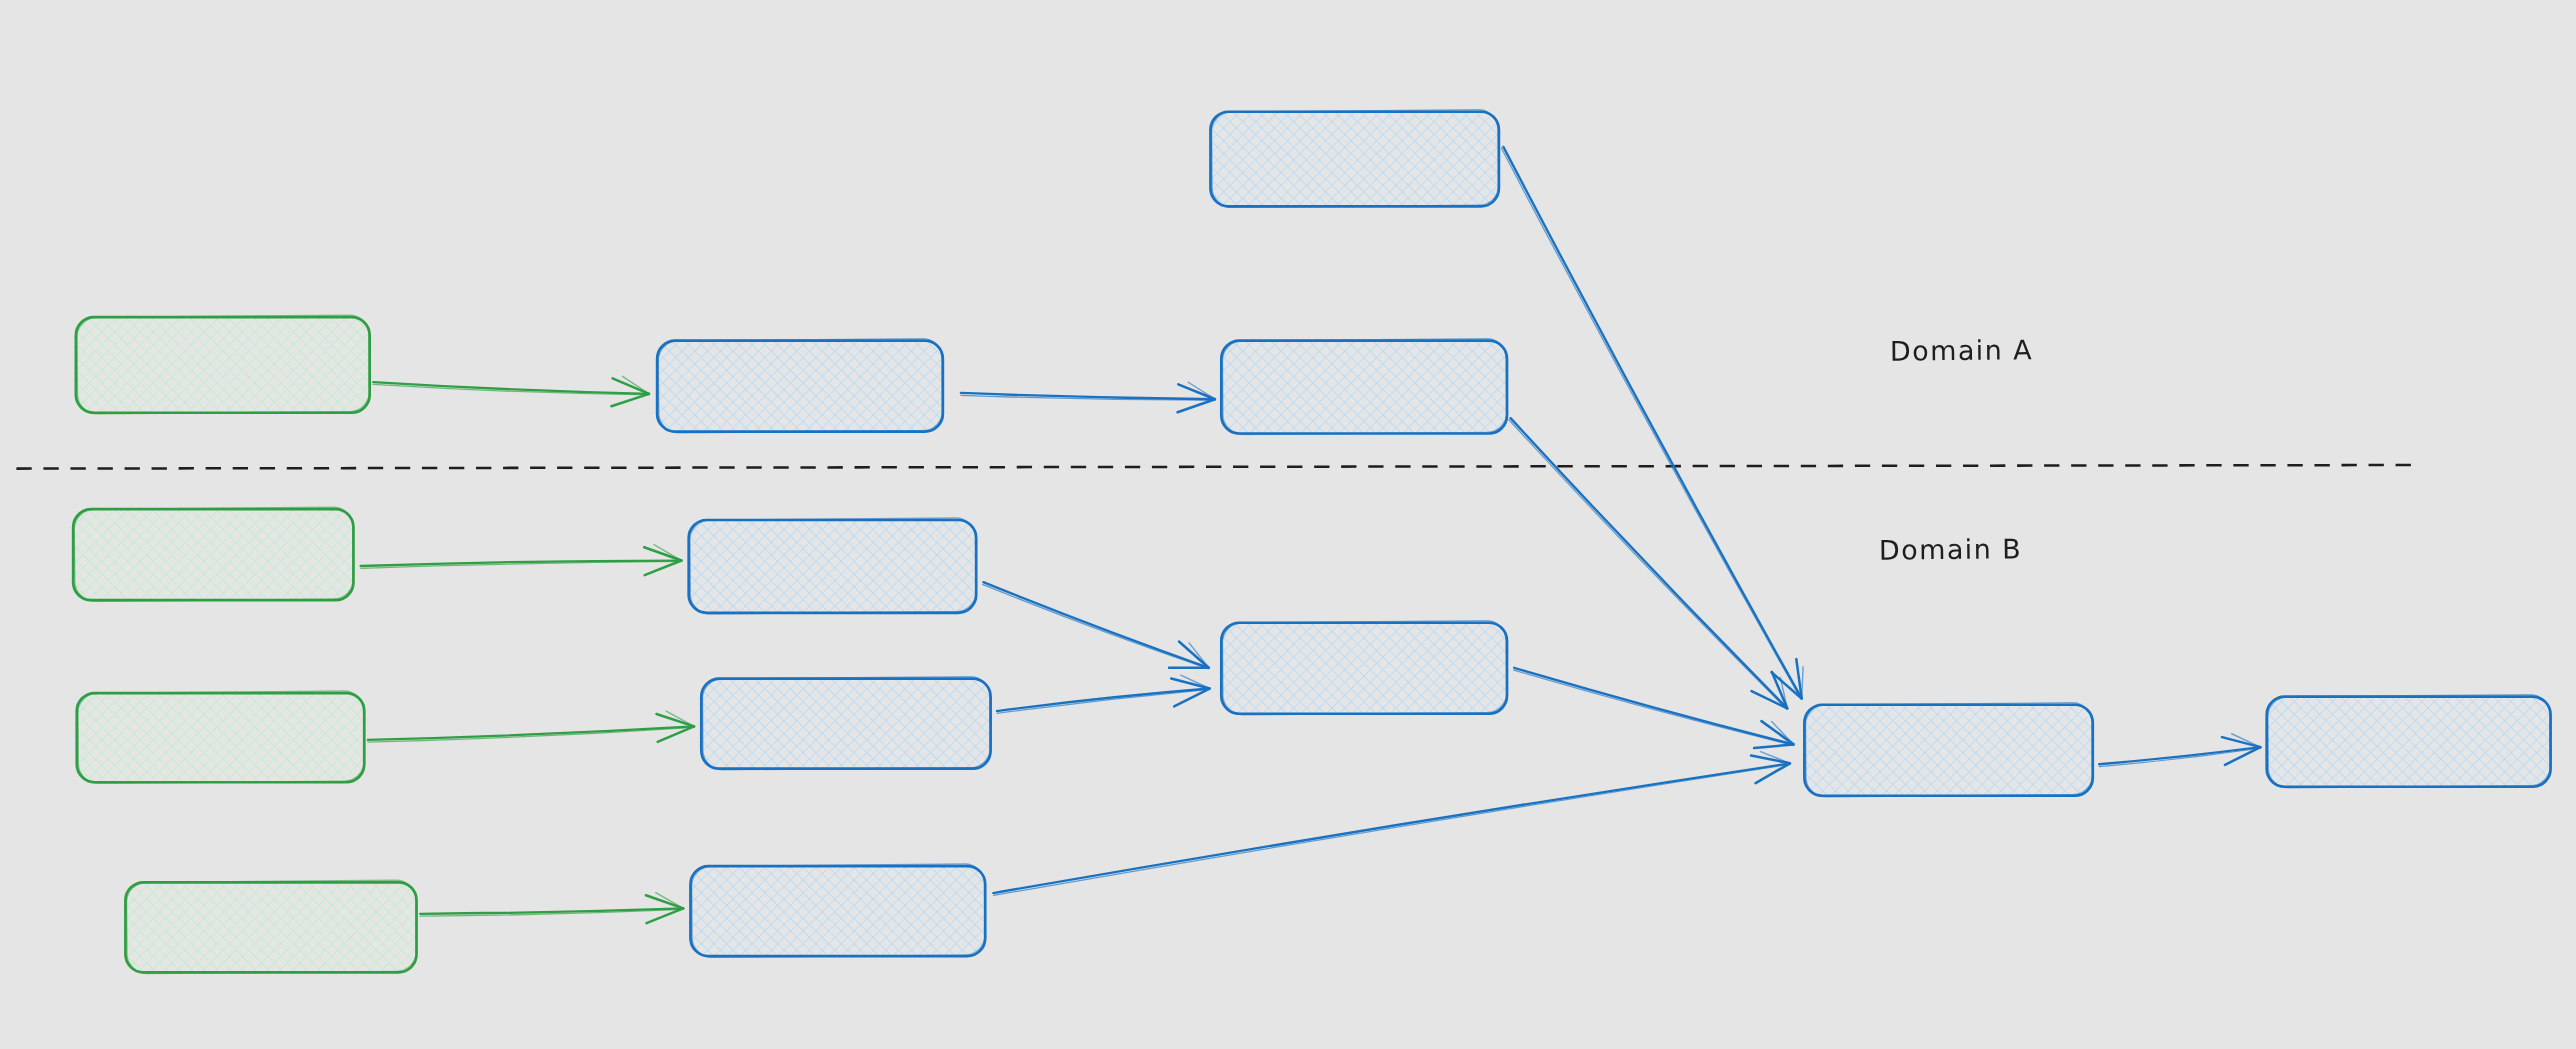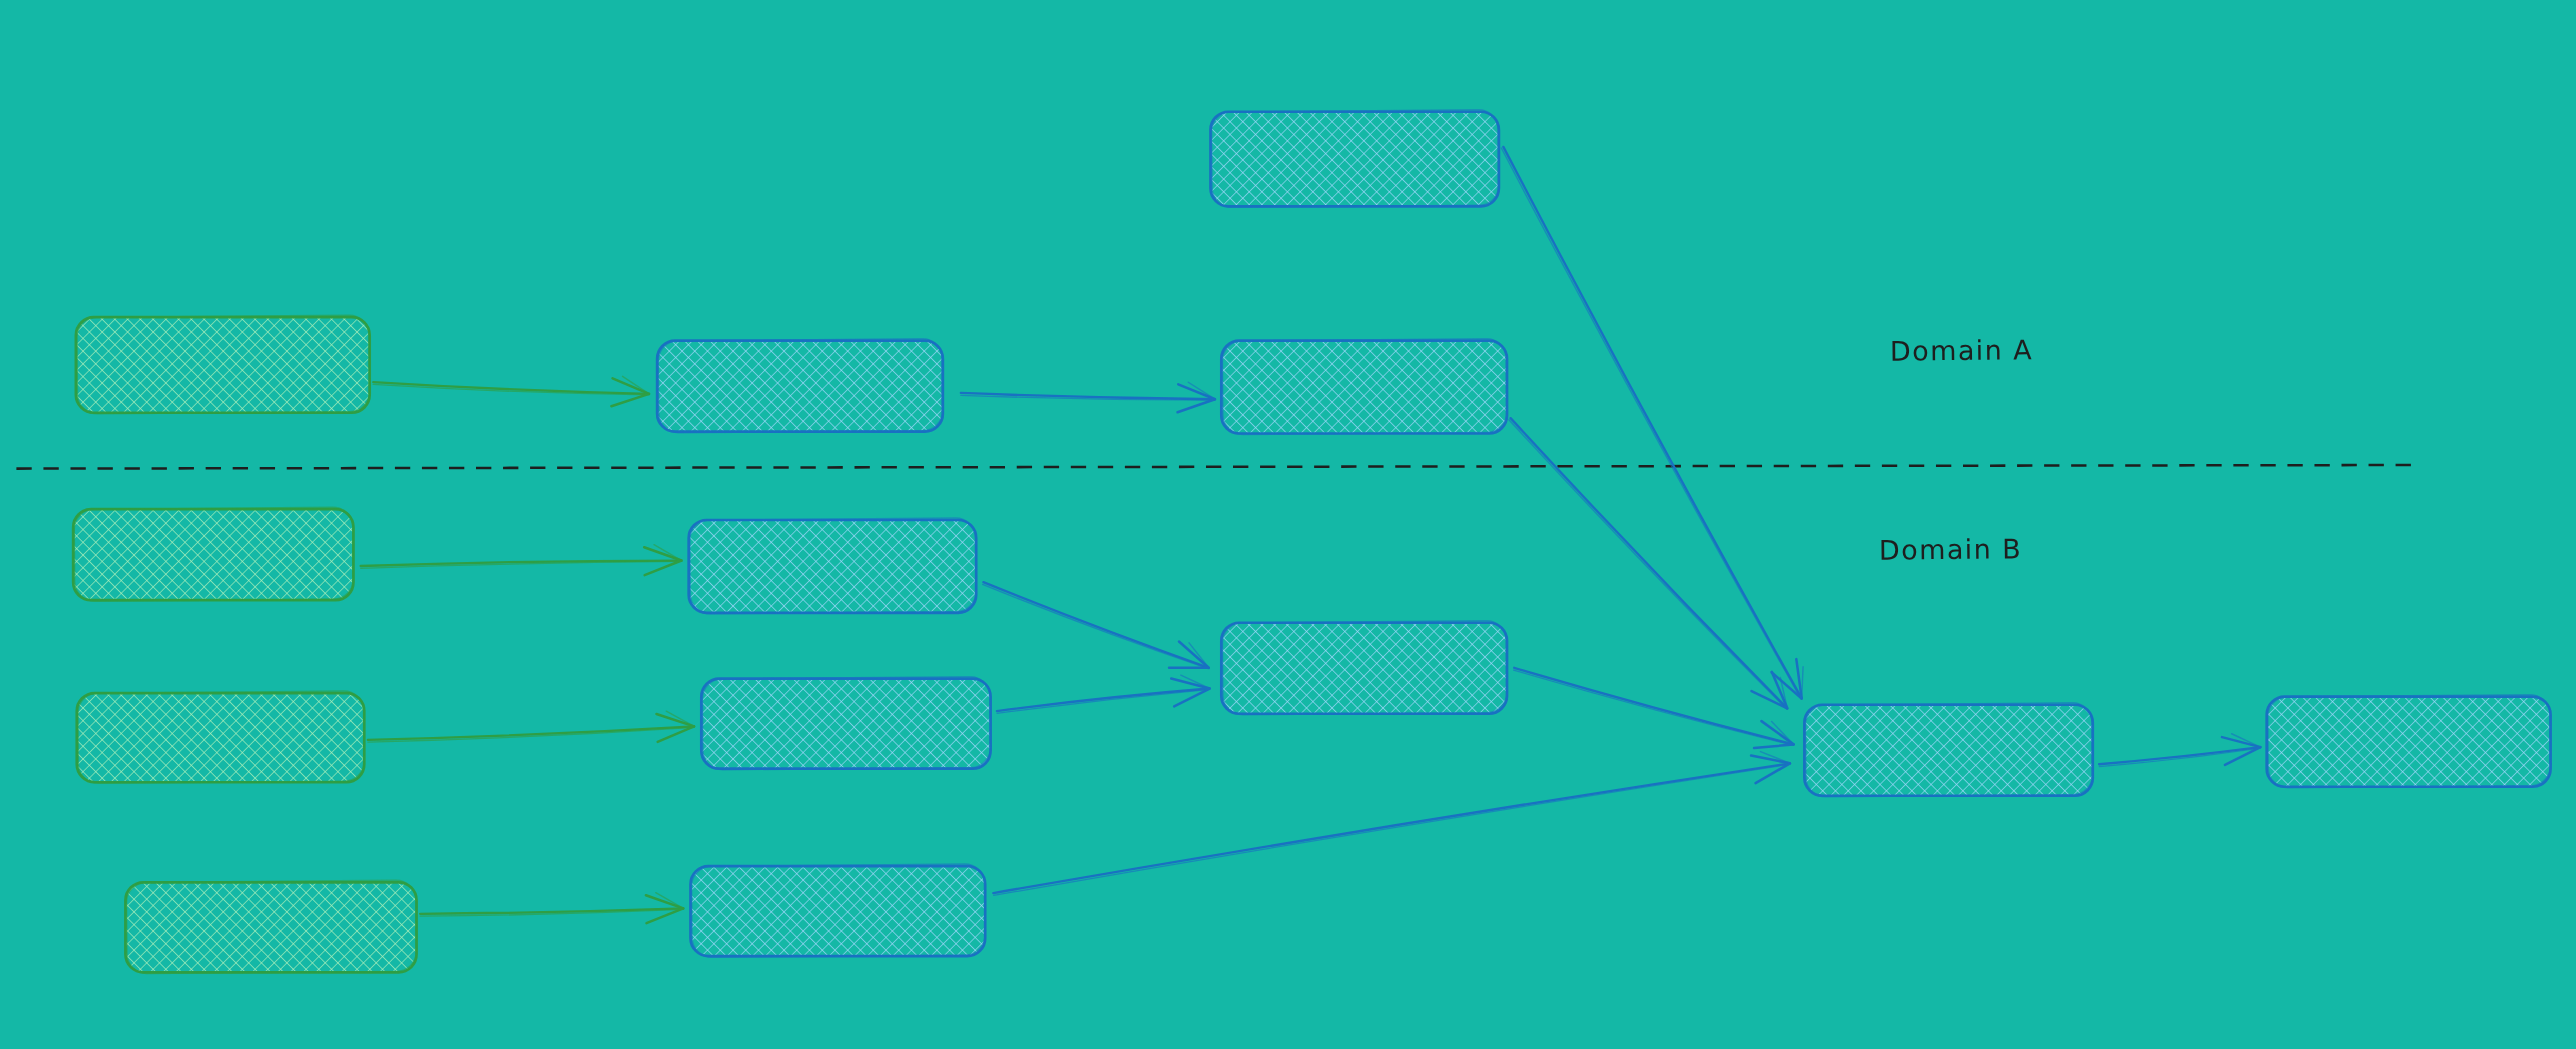--- a/index.html
+++ b/index.html
@@ -5,21 +5,21 @@
   html, body {
     margin: 0;
     padding: 0;
     background: #ffffff;
     font-family: "DejaVu Sans", "Liberation Sans", sans-serif;
   }
   #canvas {
     position: relative;
     width: 2576px;
     height: 1049px;
-    background: #14b8a6;
+    background: #e5e5e5;
     overflow: hidden;
   }
   #diagram-svg {
     position: absolute;
     left: 0;
     top: 0;
   }
   .domain-label {
     position: absolute;
     color: #1e1e1e;

